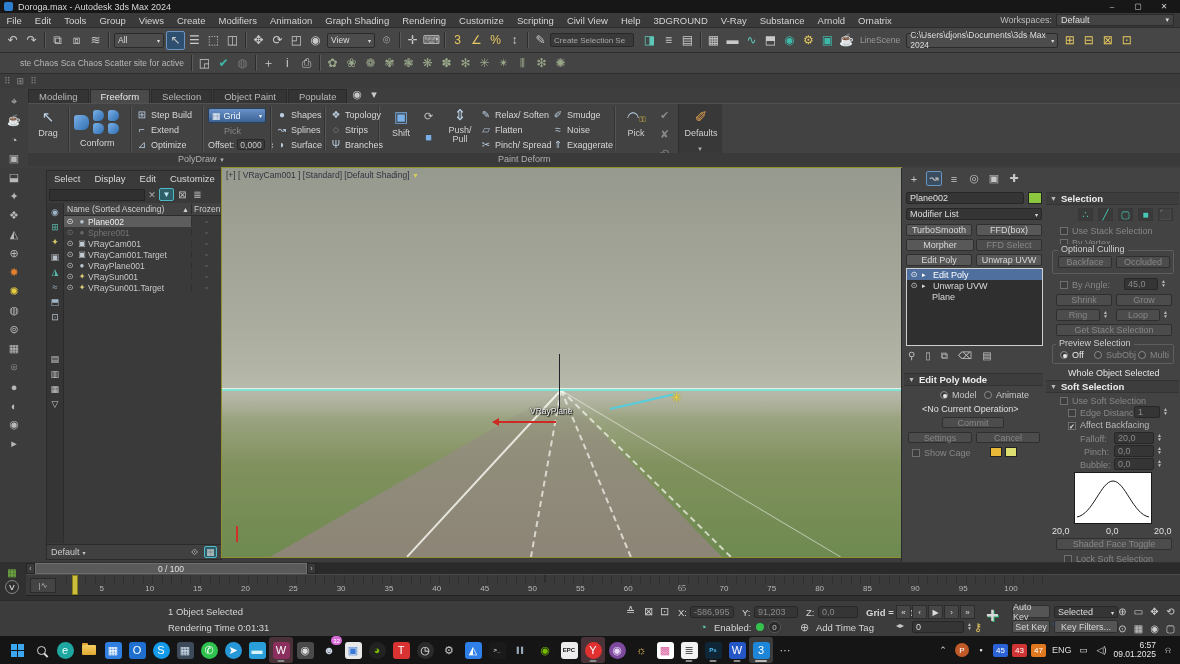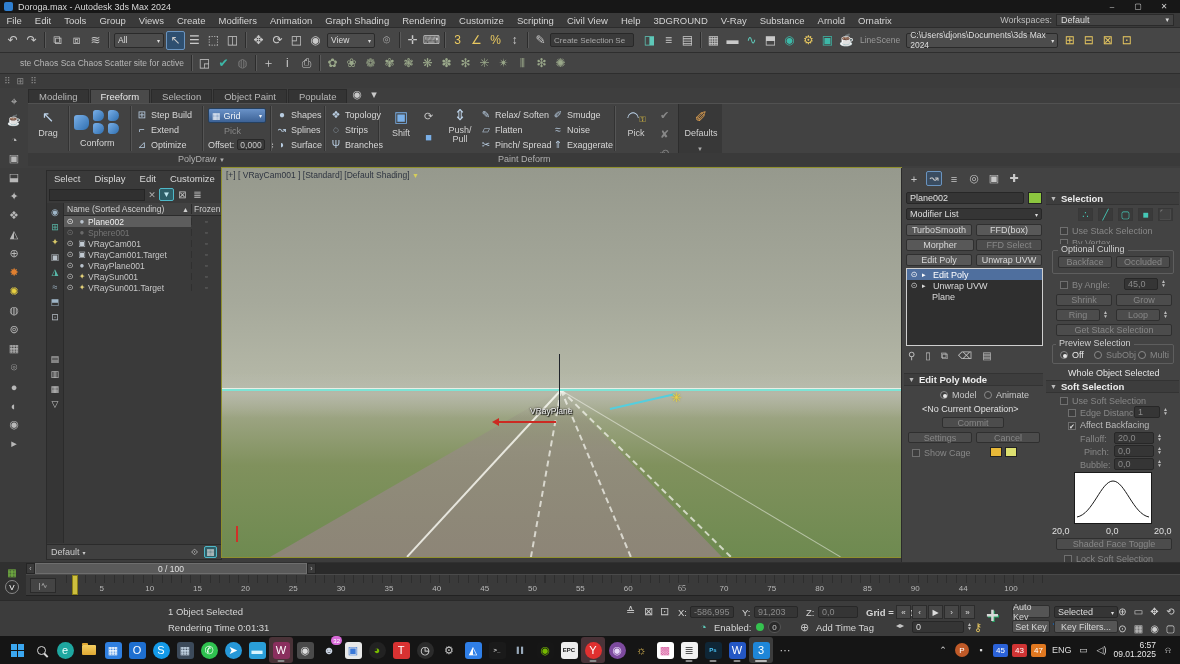--- a/index.html
+++ b/index.html
@@ -786,21 +786,21 @@
           <span class="tlab" style="left: 458.65px;">45</span>
           <span class="tlab" style="left: 506.5px;">50</span>
           <span class="tlab" style="left: 554.35px;">55</span>
           <span class="tlab" style="left: 602.2px;">60</span>
           <span class="tlab" style="left: 656px; font-family: Liberation Serif, serif;">65</span>
           <span class="tlab" style="left: 697.9px;">70</span>
           <span class="tlab" style="left: 745.75px;">75</span>
           <span class="tlab" style="left: 793.6px;">80</span>
           <span class="tlab" style="left: 841.45px;">85</span>
           <span class="tlab" style="left: 889.3px;">90</span>
-          <span class="tlab" style="left: 937.15px;">44</span>
+          <span class="tlab" style="left: 937.15px;">95</span>
           <span class="tlab" style="left: 985px;">100</span>
         </div>
       <div id="marker"></div>
     </div>
   </div>
 
   <div id="statusbar" class="abs">
     <span class="st" style="left:168px;top:5px">1 Object Selected</span>
     <span class="st" style="left:168px;top:21px">Rendering Time  0:01:31</span>
     <span class="sico" style="left:626px;top:4px">≙</span>

